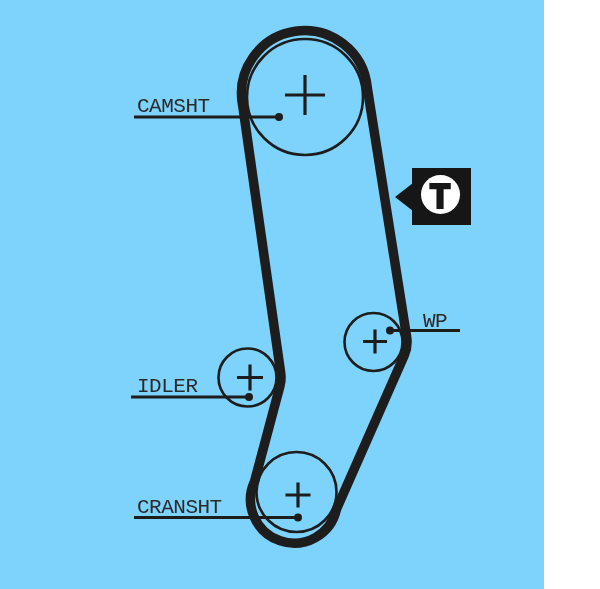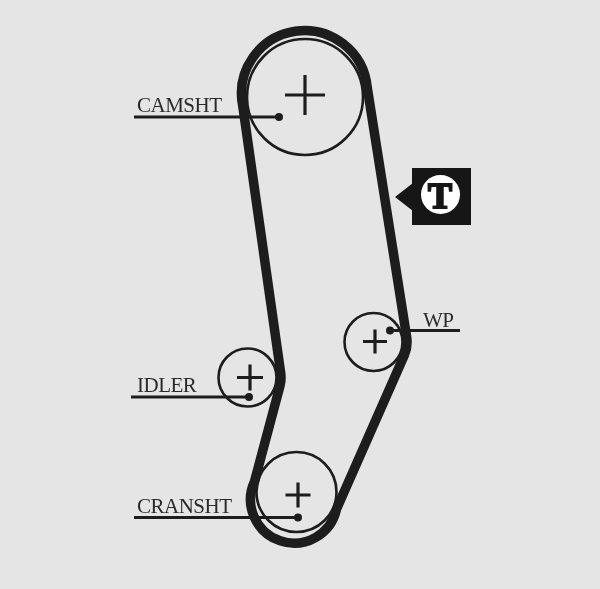--- a/index.html
+++ b/index.html
@@ -1,21 +1,21 @@
 <!DOCTYPE html>
 <html><head>
 <meta charset="utf-8">
 <style>
   html, body { margin: 0; padding: 0; background: #ffffff; }
   .stage {
     position: relative;
-    width: 600px;
+    width: 544px;
     height: 589px;
-    background: #e5e5e5;
-    font-family: Liberation Serif, serif;
+    background: #7dd3fc;
+    font-family: Liberation Mono, monospace;
     overflow: hidden;
   }
   svg { display: block; }
   .pulley-label {
     font-size: 21px;
     letter-spacing: -0.5px;
     fill: #2a2a2a;
   }
   .tensioner-symbol {
     font-size: 36px;

